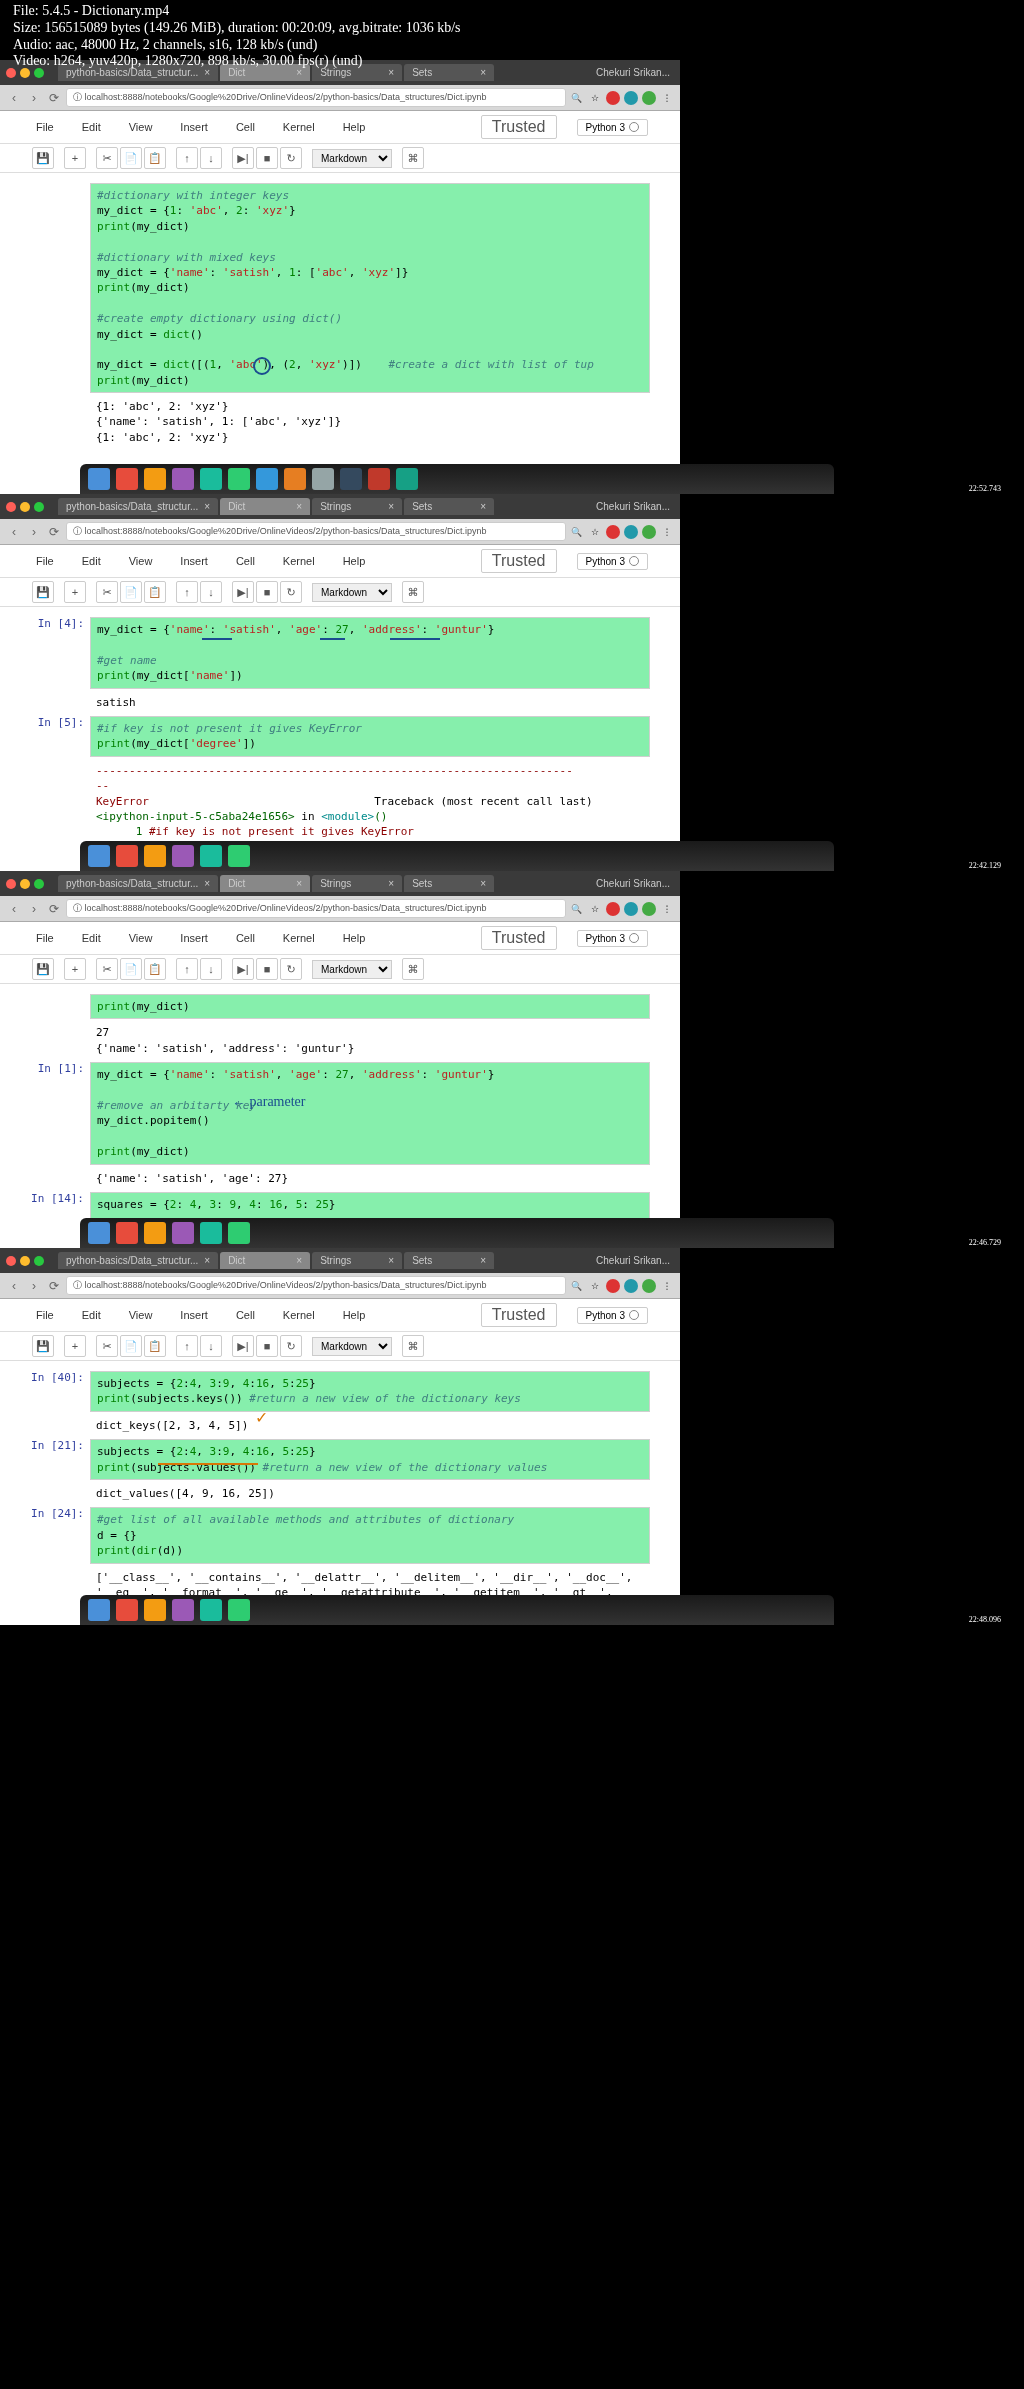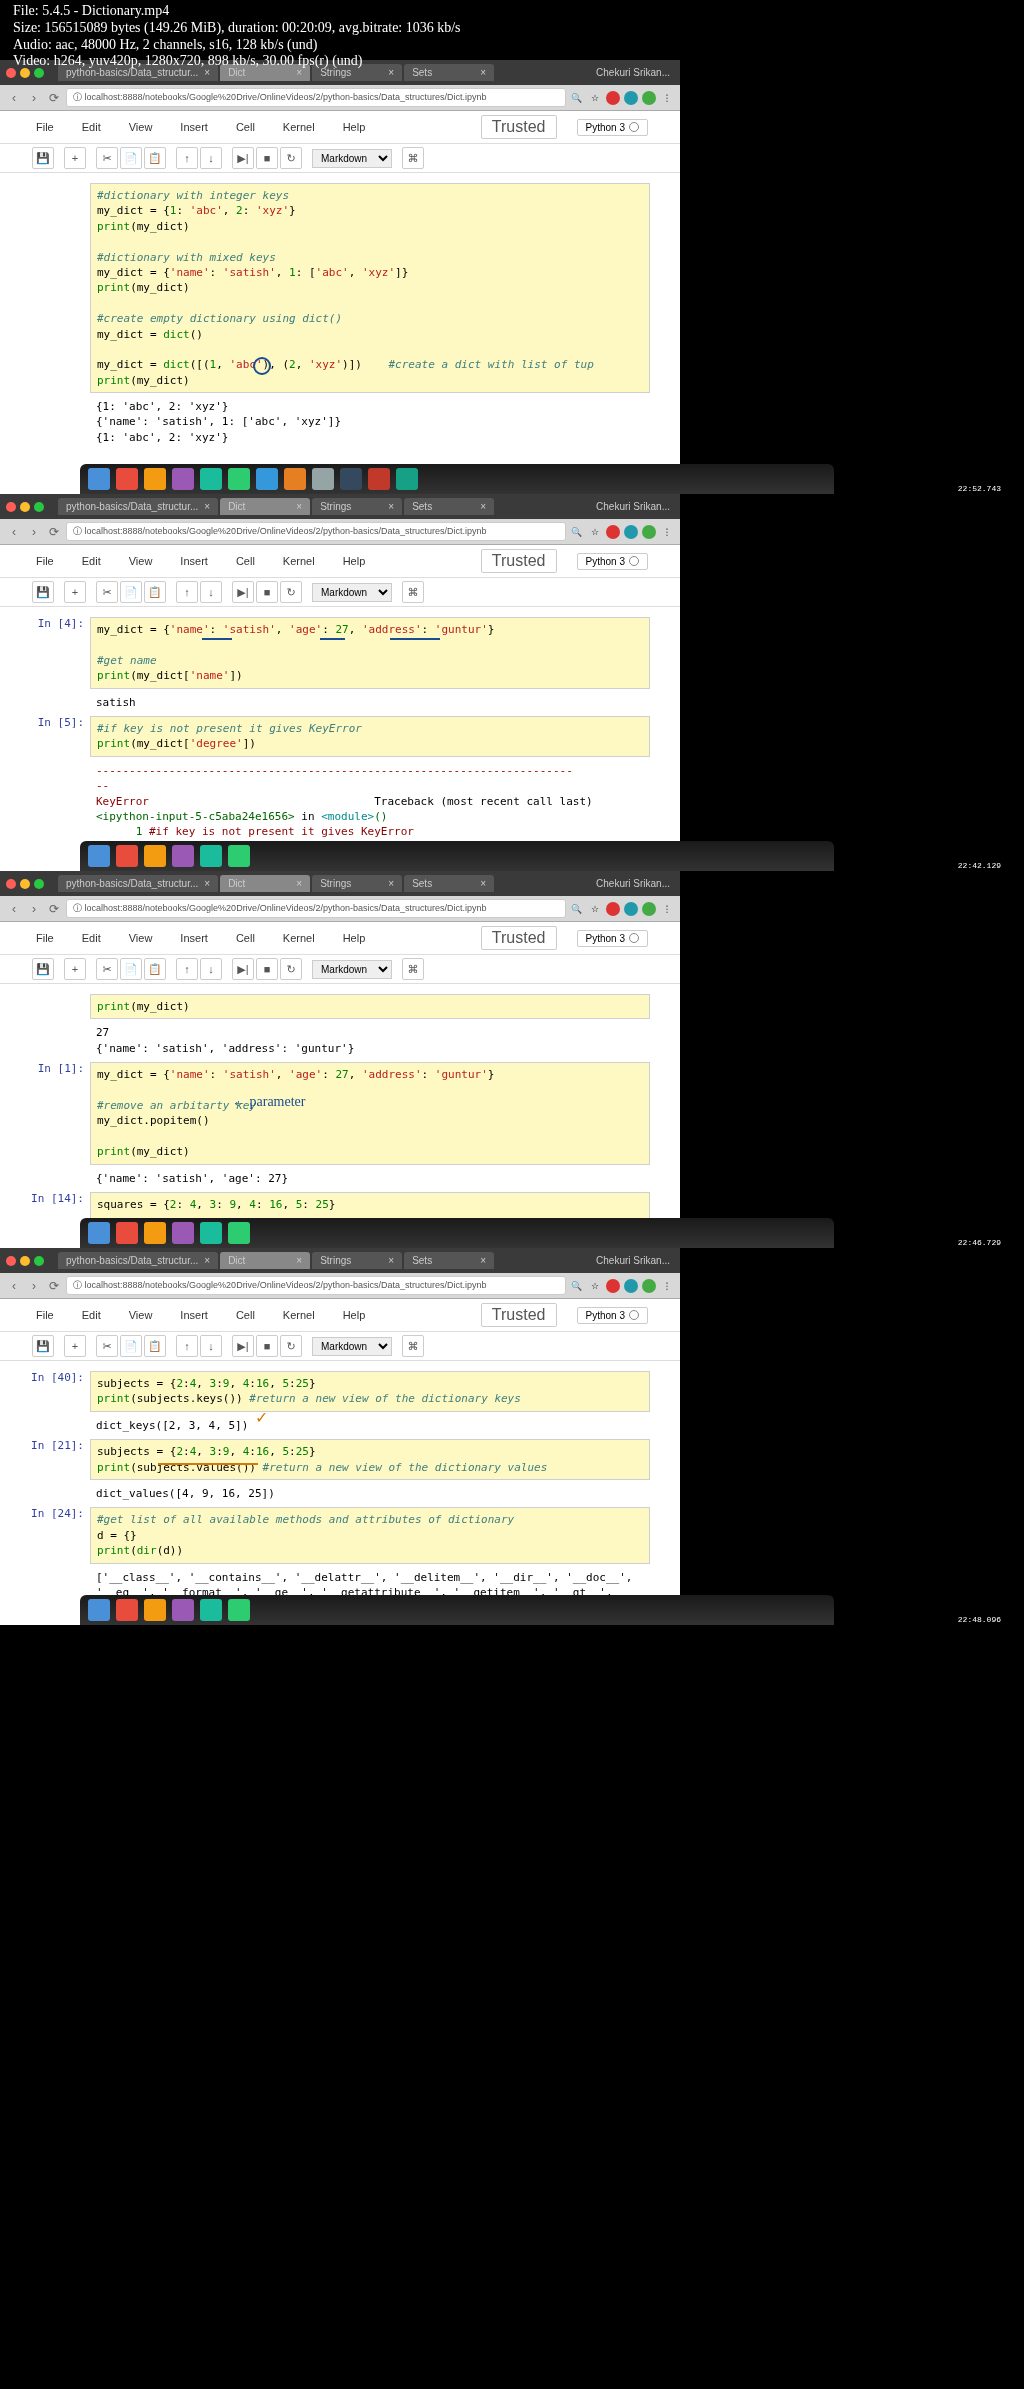--- a/index.html
+++ b/index.html
@@ -31,40 +31,40 @@
 .kernel-ind{border:1px solid #ccc;padding:2px 8px;font-size:10px;border-radius:2px;display:flex;align-items:center;gap:4px}
 .kernel-circle{width:10px;height:10px;border:1px solid #888;border-radius:50%}
 .toolbar{display:flex;align-items:center;padding:3px 32px;gap:2px;border-bottom:1px solid #ddd;background:#fff}
 .tool-btn{width:22px;height:22px;border:1px solid #ccc;border-radius:2px;display:flex;align-items:center;justify-content:center;font-size:11px;color:#555;background:#fff}
 .tool-sep{width:6px}
 .cell-type-select{border:1px solid #ccc;padding:2px 4px;font-size:10px;width:80px}
 .notebook{flex:1;overflow:auto;padding:8px 0;background:#fff}
 .cell{display:flex;margin:2px 30px;font-family:Menlo,monospace;font-size:11px}
 .prompt{width:60px;text-align:right;padding-right:6px;color:#303F9F;flex-shrink:0}
 .cell-body{flex:1;padding:4px 6px;line-height:1.4;white-space:pre-wrap}
-.code-cell .cell-body{border:1px solid #cfcfcf;background:#fef9c3}
+.code-cell .cell-body{border:1px solid #cfcfcf;background:#86efac}
 .output-cell .prompt{color:#D84315}
 .output-cell .cell-body{background:#fff;border:none}
 .md-cell{font-family:sans-serif}
 .md-cell .cell-body{border:none}
 .c-comment{color:#408080;font-style:italic}
 .c-keyword{color:#008000;font-weight:bold}
 .c-builtin{color:#008000}
 .c-string{color:#BA2121}
 .c-number{color:#008000}
 .err-red{color:#8B0000}
 .err-green{color:#006400}
 .err-cyan{color:#008B8B}
 .heading1{font-size:20px;font-weight:bold;color:#111}
 .dock{position:absolute;bottom:0;left:80px;right:170px;height:30px;background:linear-gradient(#1a1a1a,#333);border-radius:6px 6px 0 0;padding:3px 8px;display:flex;gap:6px;align-items:center}
 .dock-icon{width:22px;height:22px;border-radius:3px}
 .annotation{position:absolute;pointer-events:none}
 .circle-annot{border:2px solid #1a4d8f;border-radius:50%;width:18px;height:18px}
 .underline-annot{border-bottom:2px solid #1a4d8f;height:0}
-.time-overlay{position:absolute;bottom:0;right:0;font-family:Liberation Mono, monospace;color:#fff;font-size:8px;background:rgba(0,0,0,0.3);padding:1px 3px}
+.time-overlay{position:absolute;bottom:0;right:0;font-family:Liberation Serif, serif;color:#fff;font-size:8px;background:rgba(0,0,0,0.3);padding:1px 3px}
 </style>
 </head>
 <body>
 
 <div class="info-overlay">
   <div>File: 5.4.5 - Dictionary.mp4</div>
   <div>Size: 156515089 bytes (149.26 MiB), duration: 00:20:09, avg.bitrate: 1036 kb/s</div>
   <div>Audio: aac, 48000 Hz, 2 channels, s16, 128 kb/s (und)</div>
   <div>Video: h264, yuv420p, 1280x720, 898 kb/s, 30.00 fps(r) (und)</div>
 </div>

